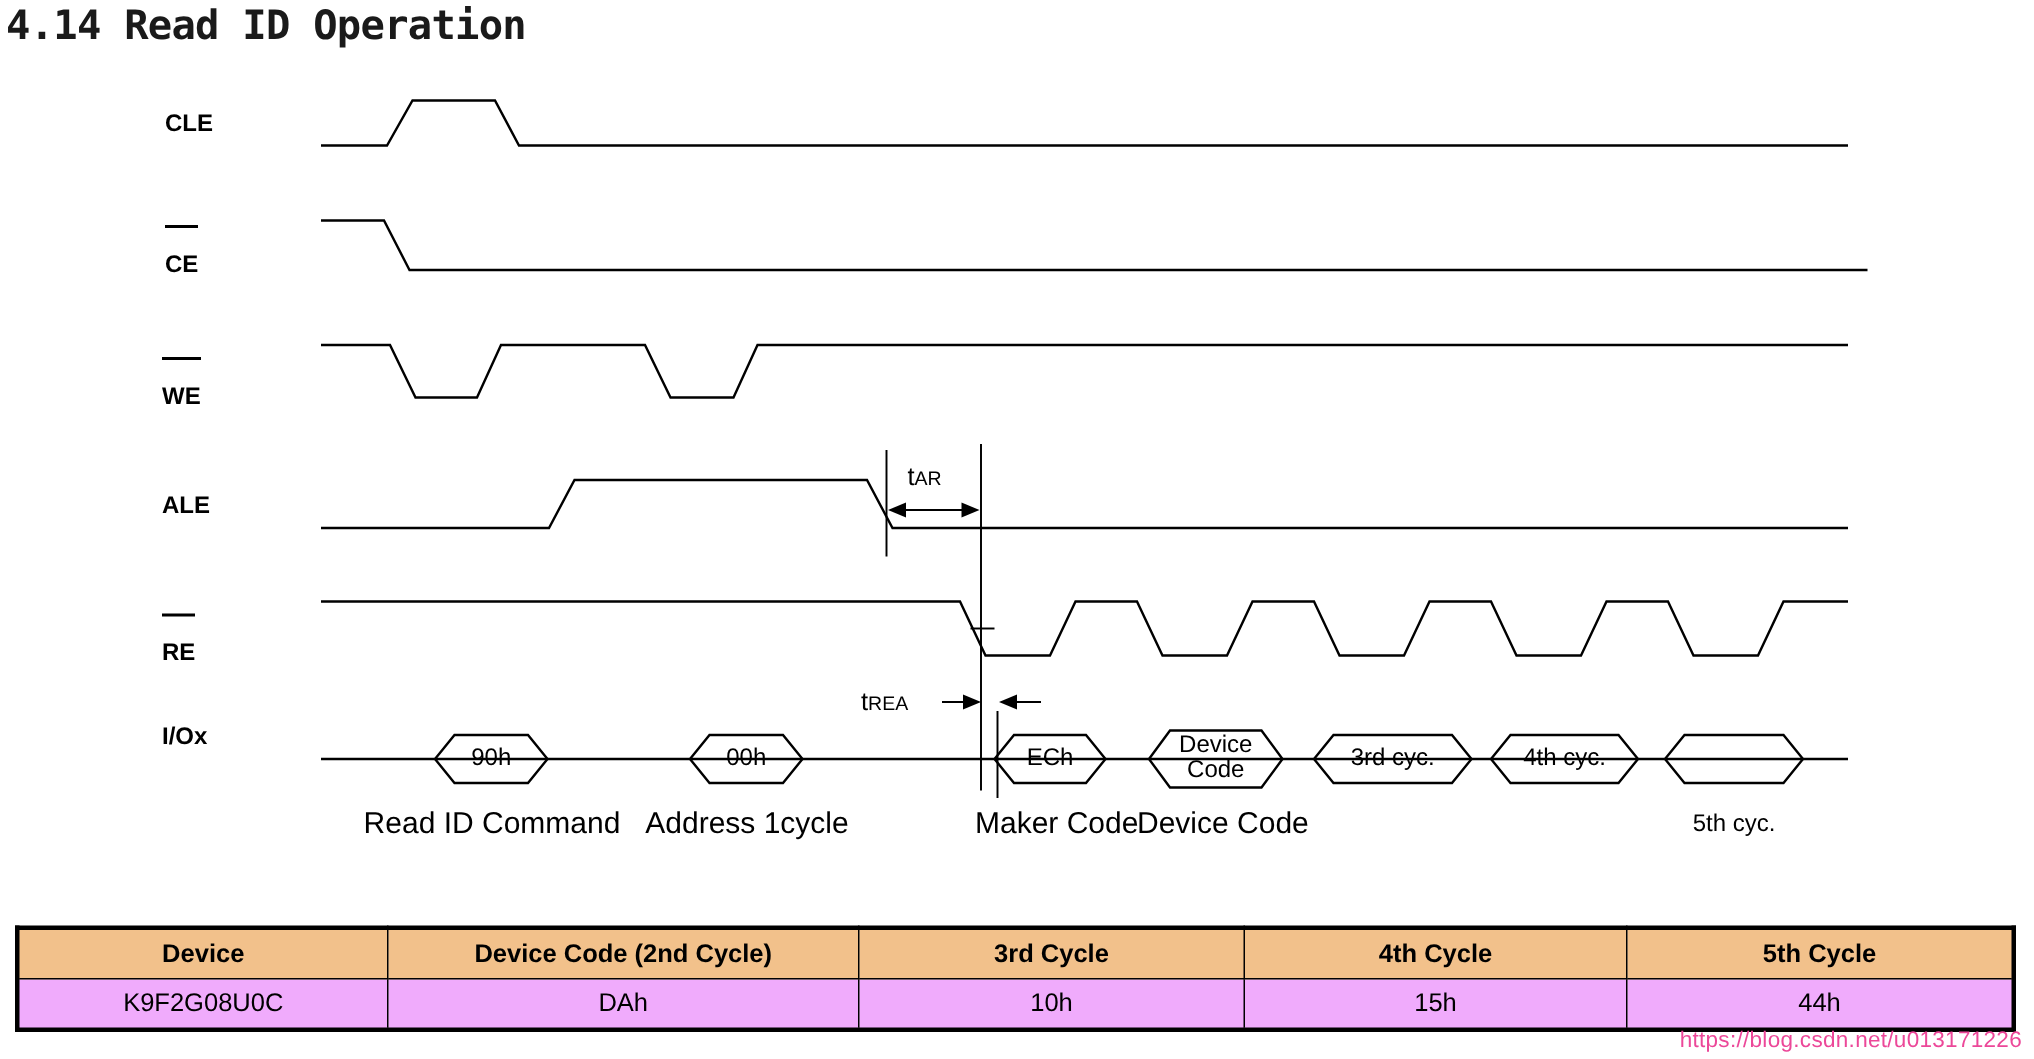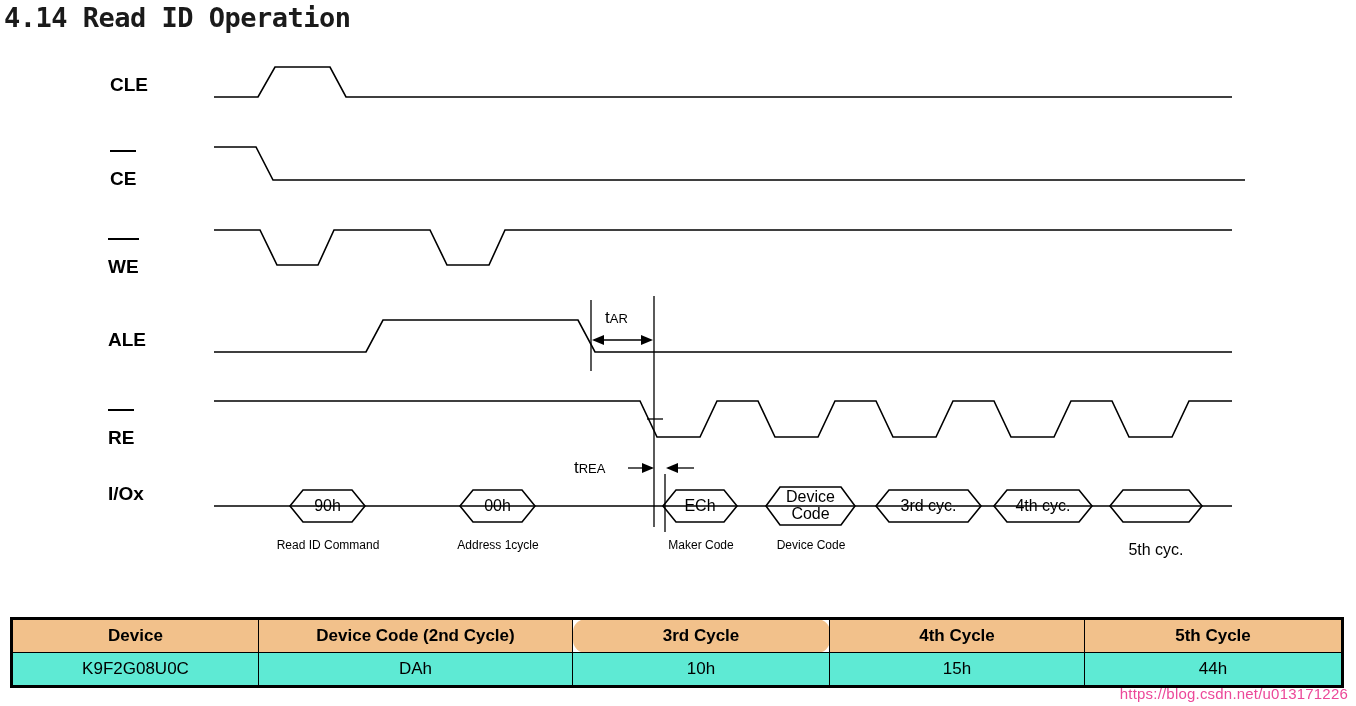--- a/index.html
+++ b/index.html
@@ -28,36 +28,36 @@
   #diagram {
     position: absolute;
     left: 0;
     top: 0;
     width: 1356px;
     height: 610px;
   }
   .sig-label {
     position: absolute;
     font-family: "Liberation Sans", sans-serif;
-    font-size: 19px;
+    font-size: 16px;
     font-weight: bold;
     color: #000;
     white-space: nowrap;
     text-align: left;
   }
   .sig-label .ovl {
     display: inline-block;
     border-top: 2.5px solid #000;
     padding-top: 17px;
     line-height: 1.05;
   }
   .hexlabel {
     position: absolute;
     font-family: "Liberation Sans", sans-serif;
-    font-size: 12px;
+    font-size: 20px;
     color: #000;
     white-space: nowrap;
     text-align: center;
   }
   .hextext {
     position: absolute;
     font-family: "Liberation Sans", sans-serif;
     font-size: 16px;
     color: #000;
     white-space: nowrap;
@@ -91,21 +91,21 @@
     color: #000;
   }
   #device-table th {
     background: #F2C18B;
     font-size: 17px;
     font-weight: bold;
     height: 32px;
     padding: 0;
   }
   #device-table td {
-    background: #5eead4;
+    background: #f0abfc;
     font-size: 17px;
     font-weight: normal;
     height: 32px;
     padding: 0;
   }
   #watermark {
     position: absolute;
     right: 8px;
     bottom: 4px;
     font-family: "Liberation Sans", sans-serif;
@@ -229,21 +229,21 @@
   <div class="hexlabel" style="left:650px; top:538px; width:102px;">Maker Code</div>
 
   <div class="hexlabel" style="left:758px; top:538px; width:106px;">Device Code</div>
 </div>
 
 <table id="device-table">
   <thead>
     <tr>
       <th style="width:245px;">Device</th>
       <th style="width:313px;">Device Code (2nd Cycle)</th>
-      <th style="width:256px;border-radius:13px;">3rd Cycle</th>
+      <th style="width:256px;">3rd Cycle</th>
       <th style="width:254px;">4th Cycle</th>
       <th style="width:256px;">5th Cycle</th>
     </tr>
   </thead>
   <tbody>
     <tr>
       <td>K9F2G08U0C</td>
       <td>DAh</td>
       <td>10h</td>
       <td>15h</td>

